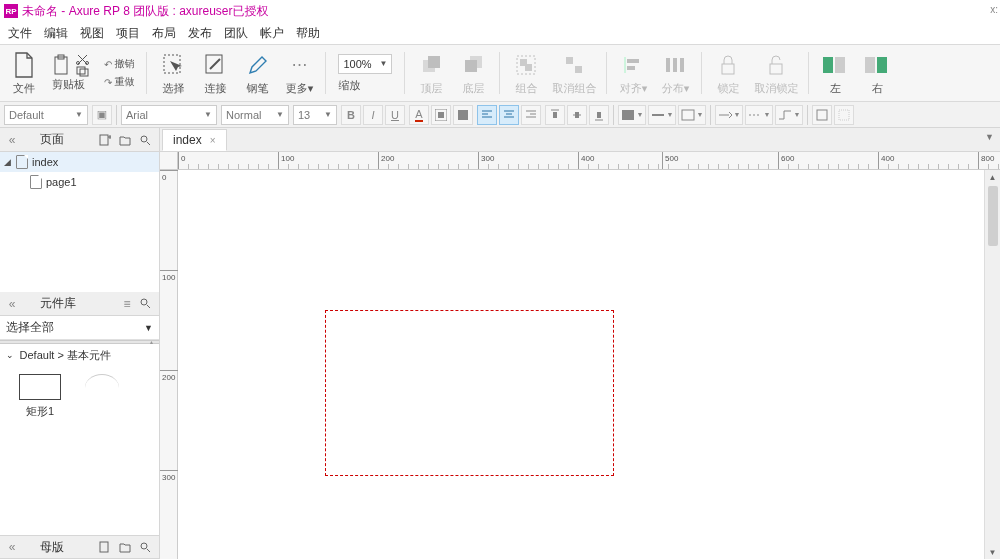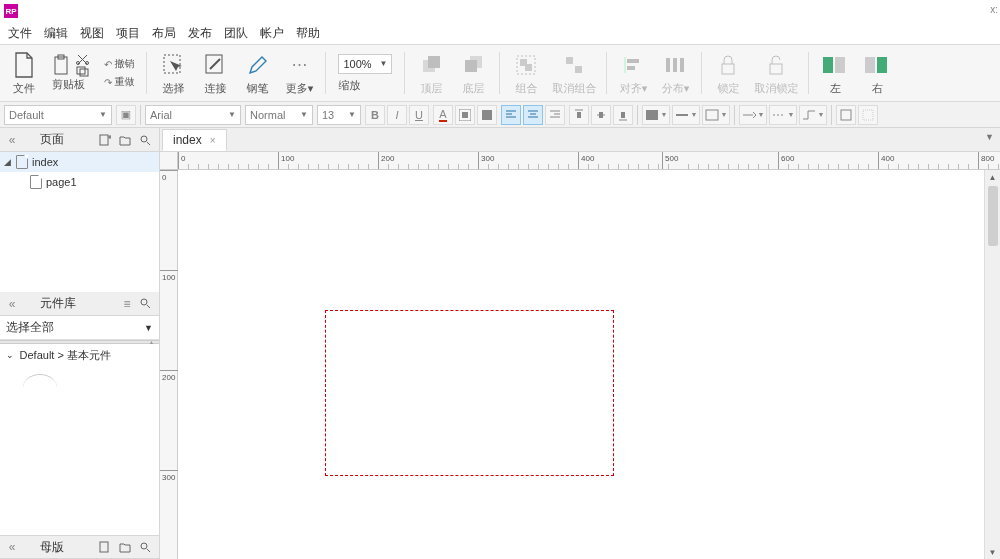--- a/index.html
+++ b/index.html
@@ -71,20 +71,21 @@
 .vscroll .thumb { width: 10px; background: #cfcfcf; border-radius: 2px; }
 .split { height: 4px; background: #e6e6e6; border-top: 1px solid #ccc; border-bottom: 1px solid #ccc; }
 .x-label { position: absolute; right: 2px; top: 4px; font-size: 10px; color: #888; }
 svg { display: block; }
 </style>
 </head>
 <body>
 
 <div class="title-bar">
   <span class="app-icon">RP</span>
+  <span class="app-title">未命名 - Axure RP 8 团队版 : axureuser已授权</span>
 </div>
 
 <div class="menu-bar">
   <span class="menu-item">文件</span>
   <span class="menu-item">编辑</span>
   <span class="menu-item">视图</span>
   <span class="menu-item">项目</span>
   <span class="menu-item">布局</span>
   <span class="menu-item">发布</span>
   <span class="menu-item">团队</span>
@@ -287,21 +288,21 @@
         <svg width="28" height="22">
           <rect x="2" y="3" width="10" height="16" fill="#ccc"></rect>
           <rect x="14" y="3" width="10" height="16" fill="#4a7"></rect>
         </svg>
       </span>
     <span class="lbl">右</span>
   </div>
 </div>
 
 <div class="fmt-bar">
-  <div class="combo" style="width:108px">
+  <div class="combo" style="width:84px">
       <span>Default</span>
       <span class="arr">▼</span>
     </div>
   <div class="fmt-btn">
       <span>▣</span>
     </div>
   <div style="width:1px;height:20px;background:#d0d0d0"></div>
   <div class="combo" style="width:96px">
       <span>Arial</span>
       <span class="arr">▼</span>
@@ -502,20 +503,24 @@
     </div>
     <div class="split" style="display:flex;align-items:center;justify-content:flex-end;padding-right:4px">
         <span style="color:#999;font-size:7px">▲</span>
       </div>
     <div class="lib-section">
       <div class="lib-head">
         <span class="chev">⌄</span>
         <span>Default &gt; 基本元件</span>
       </div>
       <div class="lib-grid">
+        <div class="lib-item">
+          <div class="lib-shape box"></div>
+          <span>矩形1</span>
+        </div>
         <div class="lib-item" style="opacity:0.6">
           <div class="lib-shape circle" style="border-top-color:#aaa;border-right:none;border-bottom:none;border-left:none;border-top:1px solid #aaa;border-radius:50% 50% 0 0/100% 100% 0 0;height:14px"></div>
         </div>
       </div>
     </div>
 
     <div class="panel-head" style="border-top:1px solid #d6d6d6">
       <span class="ctrl-left">«</span>
       <span class="title">母版</span>
       <span class="icons">

